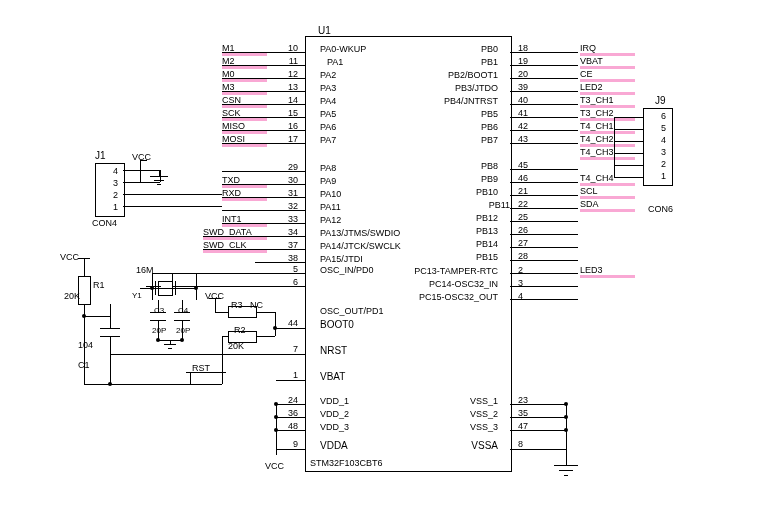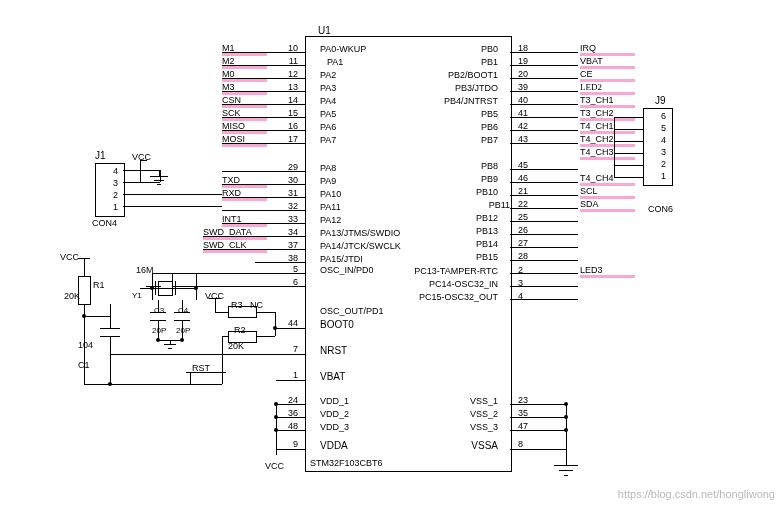--- a/index.html
+++ b/index.html
@@ -130,21 +130,21 @@
   <div class="t" style="left:518px;top:186px;">21</div>
   <div class="t" style="left:518px;top:199px;">22</div>
   <div class="t" style="left:518px;top:212px;">25</div>
   <div class="t" style="left:518px;top:225px;">26</div>
   <div class="t" style="left:518px;top:238px;">27</div>
   <div class="t" style="left:518px;top:251px;">28</div>
 
   <div class="t ul" style="left:580px;top:43px;width:55px;">IRQ</div>
   <div class="t ul" style="left:580px;top:56px;width:55px;">VBAT</div>
   <div class="t ul" style="left:580px;top:69px;width:55px;">CE</div>
-  <div class="t ul" style="left:580px;top:82px;width:55px;font-family:Liberation Serif, serif;">LED2</div>
+  <div class="t ul" style="left:580px;top:82px;width:55px;">LED2</div>
   <div class="t ul" style="left:580px;top:95px;width:55px;">T3_CH1</div>
   <div class="t ul" style="left:580px;top:108px;width:55px;">T3_CH2</div>
   <div class="t ul" style="left:580px;top:121px;width:55px;">T4_CH1</div>
   <div class="t ul" style="left:580px;top:134px;width:55px;">T4_CH2</div>
   <div class="t ul" style="left:580px;top:147px;width:55px;">T4_CH3</div>
   <div class="t ul" style="left:580px;top:173px;width:55px;">T4_CH4</div>
   <div class="t ul" style="left:580px;top:186px;width:55px;">SCL</div>
   <div class="t ul" style="left:580px;top:199px;width:55px;">SDA</div>
   <div class="t ul" style="left:580px;top:265px;width:55px;">LED3</div>
 
@@ -368,14 +368,13 @@
   <div class="dot" style="left:564px;top:415px;"></div>
   <div class="dot" style="left:564px;top:428px;"></div>
   <div class="dot" style="left:82px;top:314px;"></div>
   <div class="dot" style="left:108px;top:382px;"></div>
   <div class="dot" style="left:273px;top:326px;"></div>
   <div class="dot" style="left:150px;top:286px;"></div>
   <div class="dot" style="left:194px;top:286px;"></div>
   <div class="dot" style="left:156px;top:338px;"></div>
   <div class="dot" style="left:180px;top:338px;"></div>
 
-  <div class="wm">https://blog.csdn.net/hongliwong</div>
 </div>
 
 </body></html>

